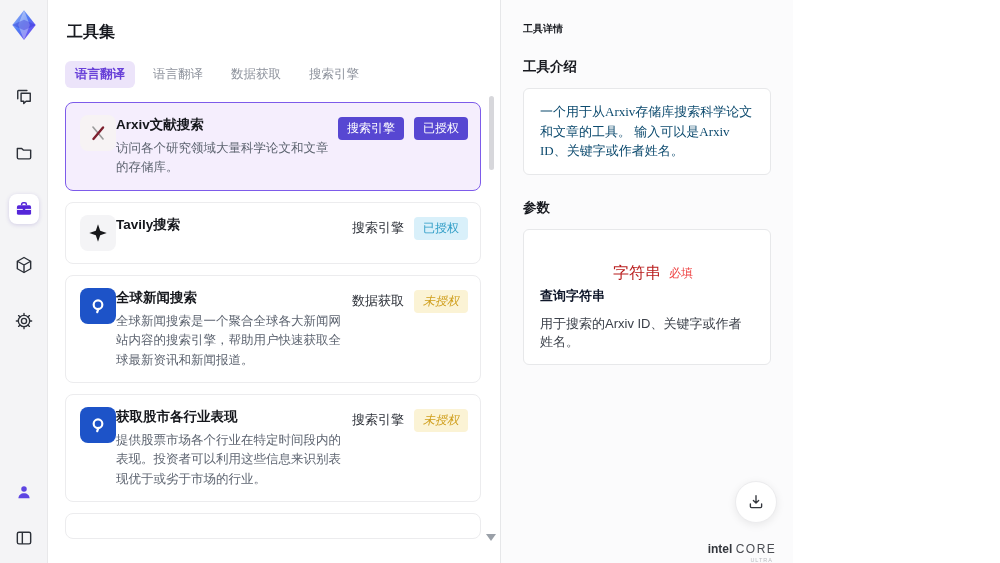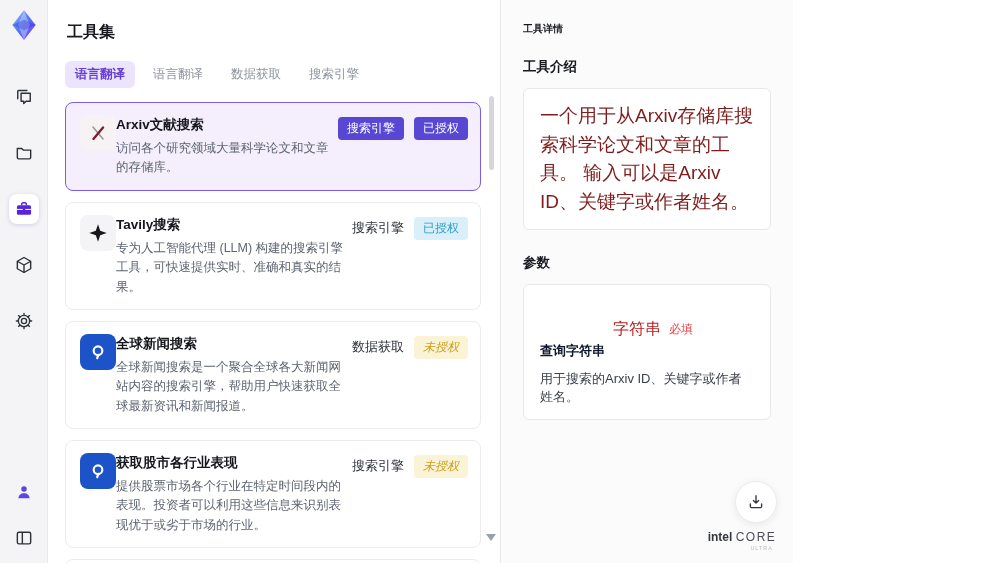--- a/index.html
+++ b/index.html
@@ -43,31 +43,31 @@
   .badge.amber { background:#fbf3d5; color:#cf9e1c;font-style:italic; }
 
   .scrollbar-thumb { position:absolute; right:6px; top:96px; width:5px; height:74px; border-radius:3px; background:#d7d7db; }
   .scroll-arrow { position:absolute; right:4px; bottom:22px; width:0; height:0; border-left:5px solid transparent; border-right:5px solid transparent; border-top:7px solid #9aa0a8; }
 
   
   .pane-detail { flex:1; border-left:1px solid #e6e7e9; background:#fbfbfc; padding:18px 22px; position:relative; }
   .detail-title { font-size:10px; font-weight:bold; margin:4px 0 22px; }
   .section-h { font-size:13.5px; font-weight:bold; margin-bottom:12px; }
   .box { background:#fff; border:1px solid #e7e8ea; border-radius:6px; padding:13px 16px; margin-bottom:24px; }
-  .intro-text { font-size:19px; color:#7f1d1d; line-height:1.5; }
+  .intro-text { font-size:13px; color:#0c4a6e; line-height:1.5;font-family:Liberation Serif, serif; }
   .param-head { display:flex; align-items:center; gap:8px; margin-bottom:10px; }
   .param-name { font-size:13px; font-weight:bold; color:#0f172a;margin-top:44px; }
   .param-type { font-size:16px; color:#b91c1c; }
   .param-req { font-size:12px; color:#ef4444; }
   .param-desc { font-size:13px; color:#3c414a; }
 
   
   .fab { position:absolute; right:16px; bottom:40px; width:42px; height:42px; border-radius:50%; background:#fff; border:1px solid #ececee; box-shadow:0 2px 8px rgba(0,0,0,.08); display:flex; align-items:center; justify-content:center; cursor:pointer; }
   .fab svg { width:18px; height:18px; }
-  .intel { position:absolute; right:16px; bottom:12px; width:70px; text-align:center; line-height:1.1; }
+  .intel { position:absolute; right:16px; bottom:0; width:70px; text-align:center; line-height:1.1; }
   .intel .row1 { font-size:12px; color:#33363c; white-space:nowrap; }
   .intel .b-intel { font-weight:bold; letter-spacing:0; }
   .intel .b-core { font-weight:300; letter-spacing:1.5px; color:#4a4d53; }
   .intel .b-sub { display:block; font-size:5.5px; letter-spacing:1px; color:#b9bcc1; text-align:right; padding-right:4px; }
 </style>
 </head>
 <body>
 
 <div class="app">
 
@@ -166,21 +166,20 @@
       </div>
 
       <div class="card">
         <div class="tool-icon">
           <svg viewBox="0 0 24 24" fill="#17181b">
             <polygon points="12,2.5 14.4,9.6 21.5,12 14.4,14.4 12,21.5 9.6,14.4 2.5,12 9.6,9.6"></polygon>
           </svg>
         </div>
         <div class="card-text">
           <div class="tool-name">Tavily搜索</div>
-          <div class="tool-desc">专为人工智能代理 (LLM) 构建的搜索引擎工具，可快速提供实时、准确和真实的结果。</div>
         </div>
         <div class="card-right">
           <span class="cat-label">搜索引擎</span>
           <span class="badge blue">已授权</span>
         </div>
       </div>
 
       <div class="card">
         <div class="tool-icon blue">
           <svg viewBox="0 0 24 24" fill="none" stroke="#ffffff" stroke-width="2.6" stroke-linecap="round">

